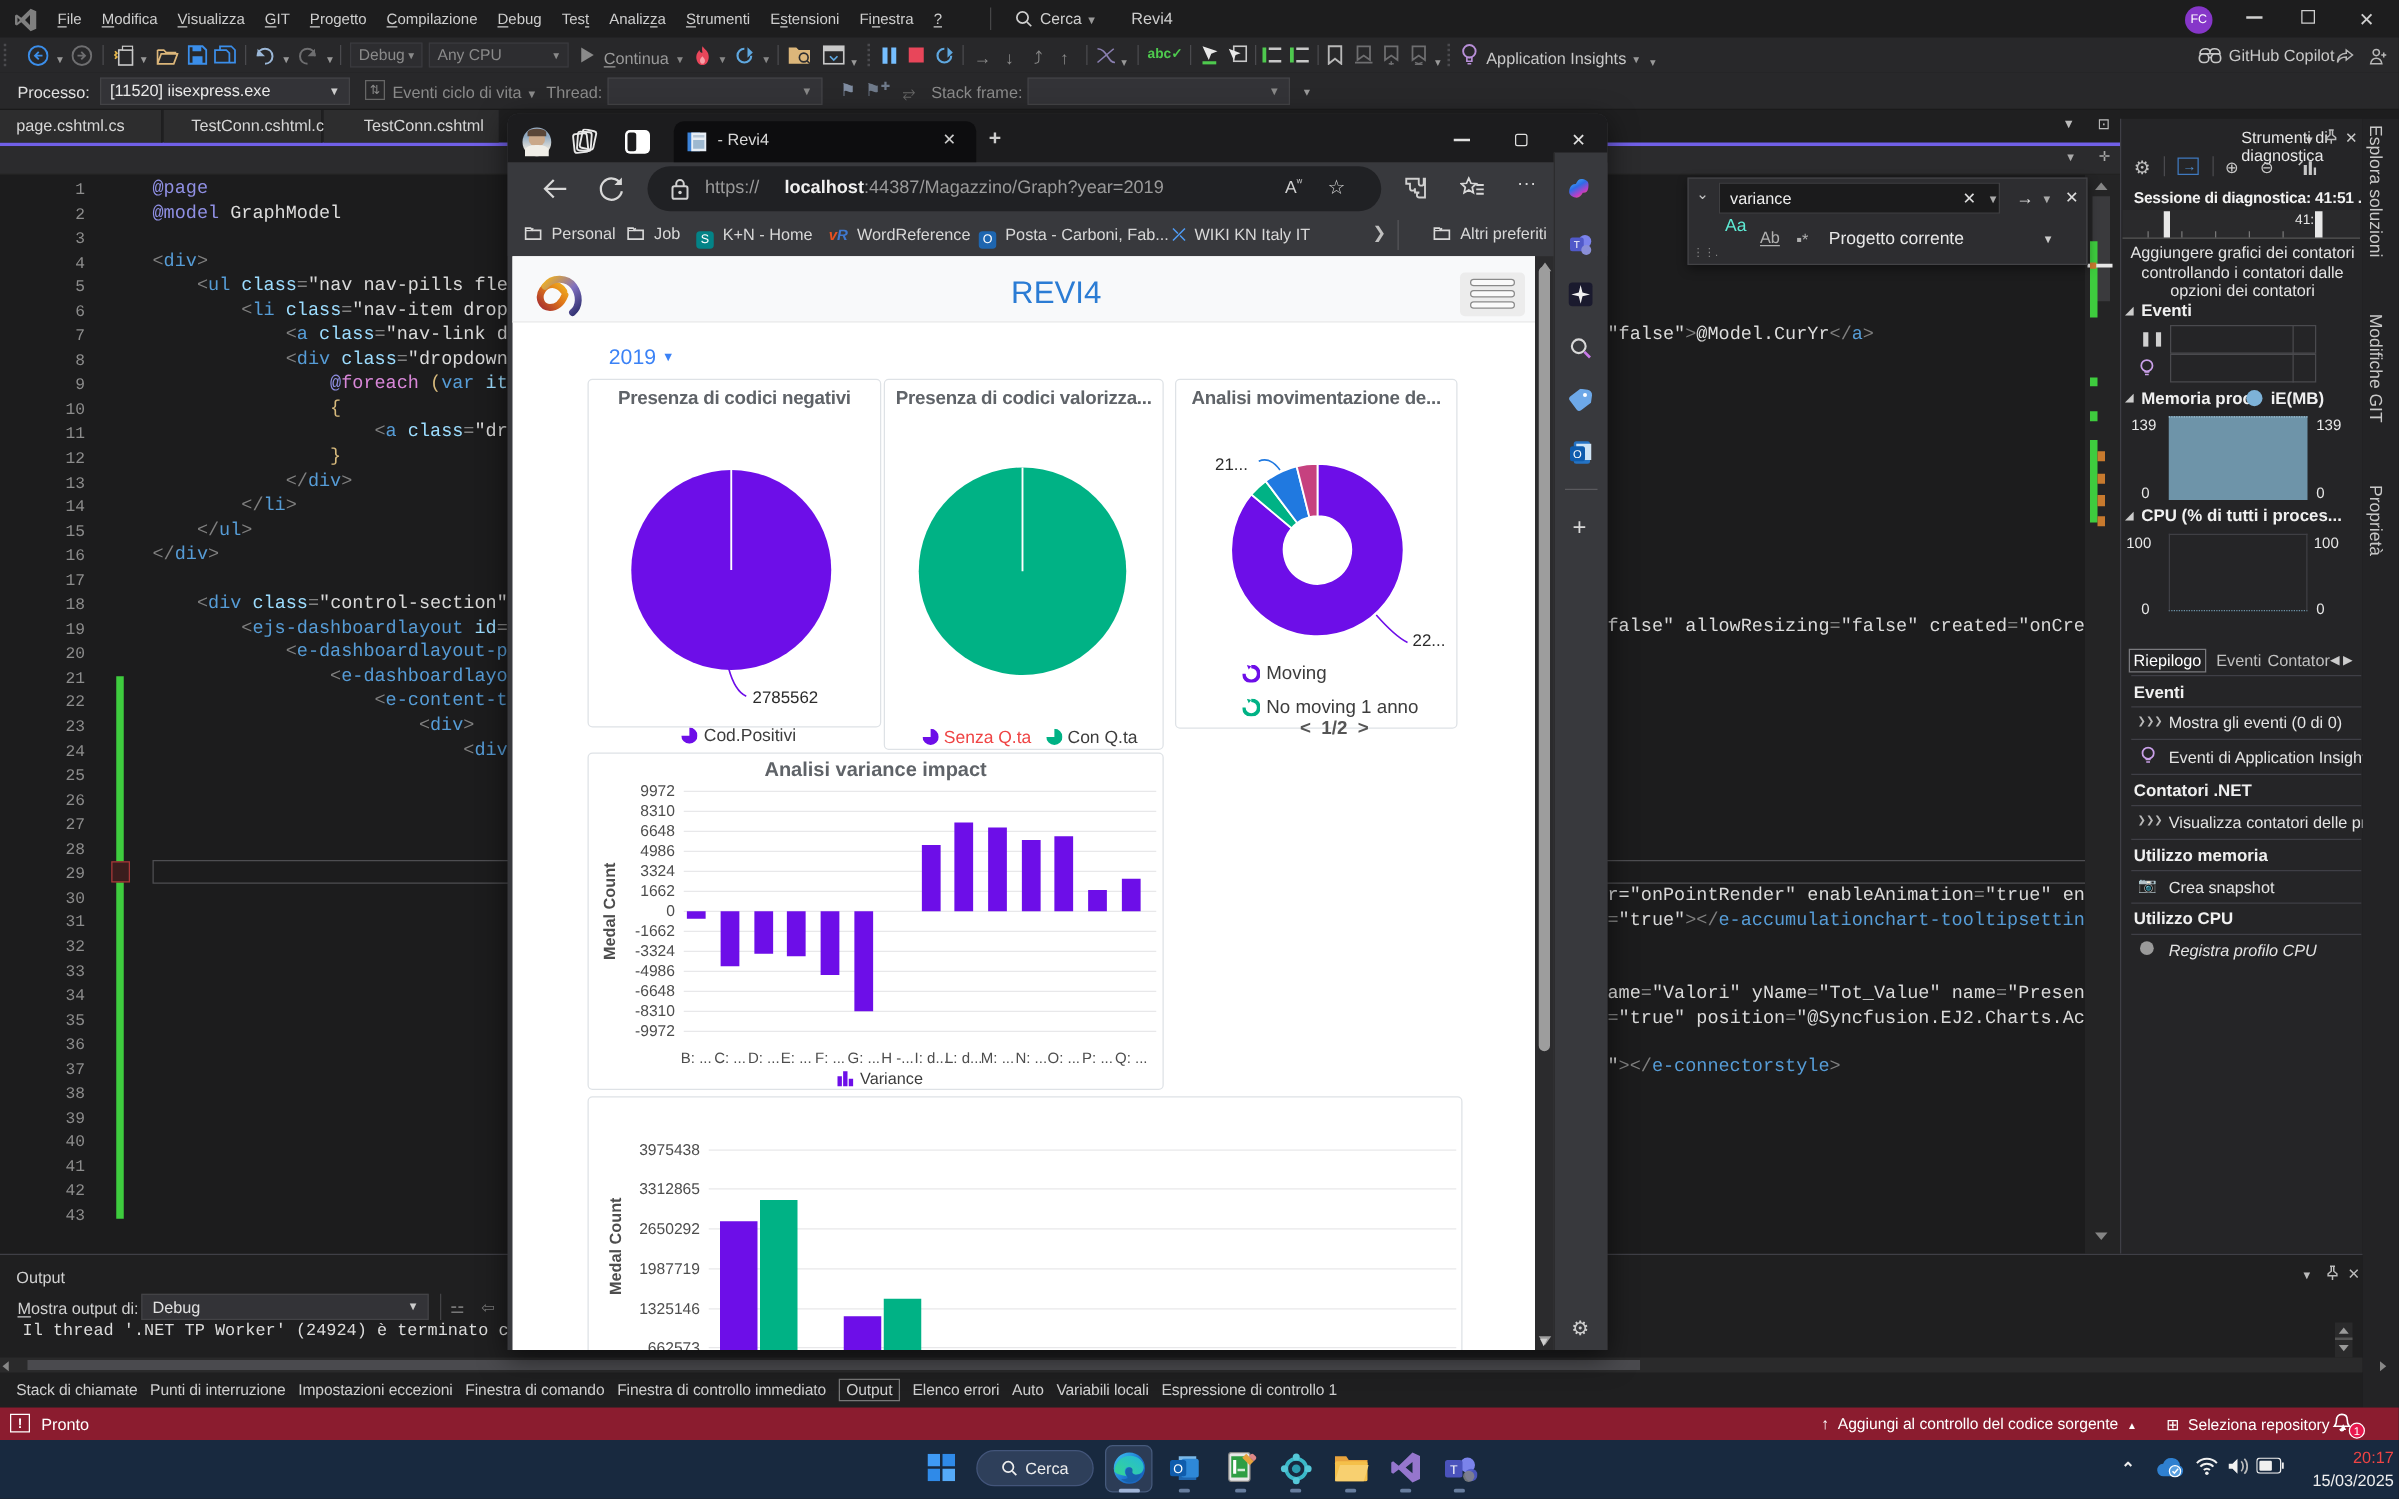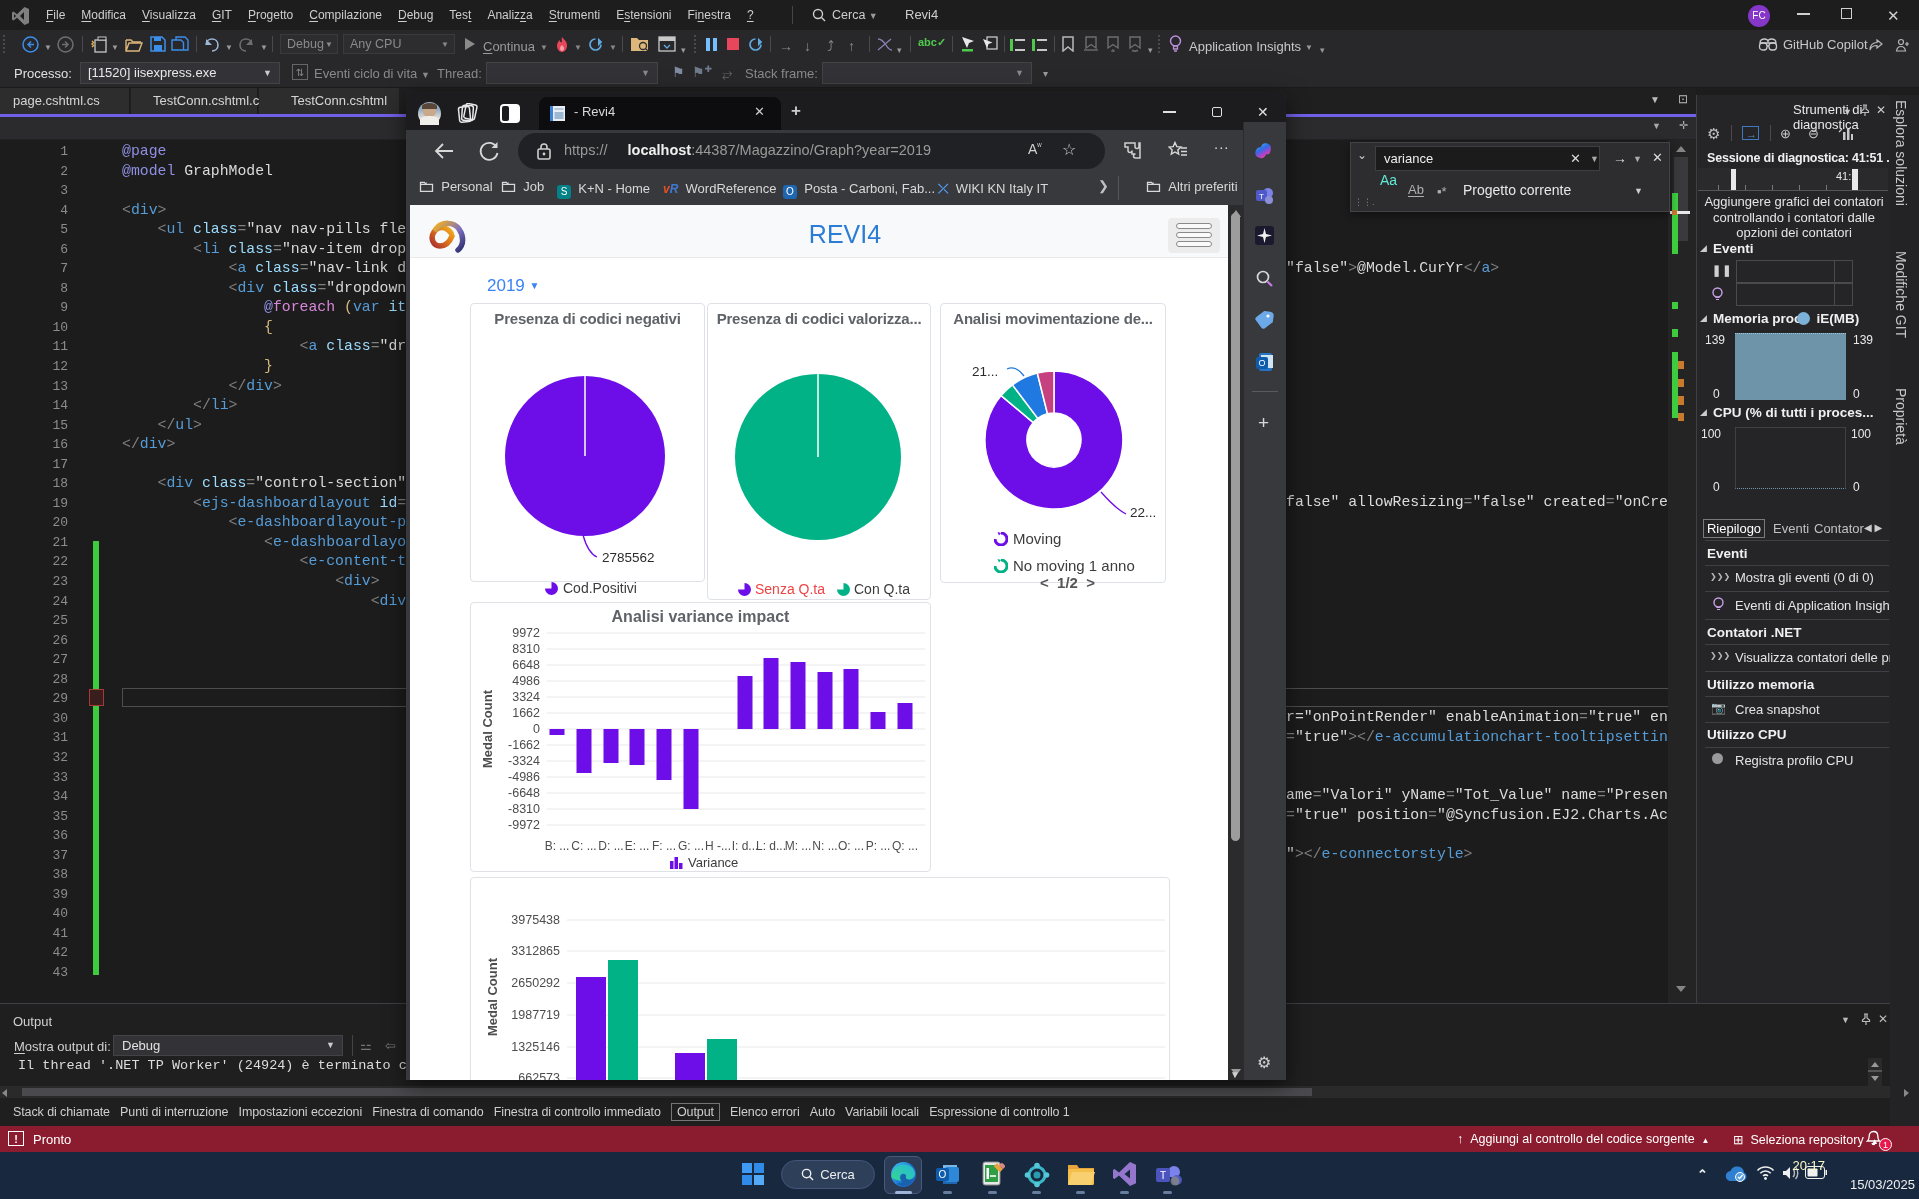--- a/index.html
+++ b/index.html
@@ -410,21 +410,21 @@
 <div class="abs" style="left:1735px;top:650px;color:#e4e4e4;font-size:13px;">Visualizza contatori delle pres</div>
 <div class="abs" style="left:1705px;top:671px;width:184px;height:1px;background:#3f3f46;"></div>
 <div class="abs" style="left:1707px;top:677px;color:#f0f0f0;font-size:13.5px;font-weight:bold;">Utilizzo memoria</div>
 <div class="abs" style="left:1705px;top:696px;width:184px;height:1px;background:#3f3f46;"></div>
 <div class="abs" style="left:1711px;top:701px;color:#b0b0b0;font-size:12px;">📷</div>
 <div class="abs" style="left:1735px;top:702px;color:#e4e4e4;font-size:13px;">Crea snapshot</div>
 <div class="abs" style="left:1705px;top:722px;width:184px;height:1px;background:#3f3f46;"></div>
 <div class="abs" style="left:1707px;top:727px;color:#f0f0f0;font-size:13.5px;font-weight:bold;">Utilizzo CPU</div>
 <div class="abs" style="left:1705px;top:747px;width:184px;height:1px;background:#3f3f46;"></div>
 <div class="abs" style="left:1712px;top:753px;width:11px;height:11px;border-radius:50%;background:#9a9a9a;"></div>
-<div class="abs" style="left:1735px;top:753px;color:#e4e4e4;font-size:13px;">Registra profilo CPU</div>
+<div class="abs" style="left:1735px;top:753px;color:#e4e4e4;font-size:13px;font-style:italic;">Registra profilo CPU</div>
 
 <div class="abs" style="left:1890px;top:95px;width:29px;height:1031px;background:#232325;"></div>
 <div class="abs" style="left:1893px;top:100px;color:#c8c8c8;font-size:14px;writing-mode:vertical-rl;">Esplora soluzioni</div>
 <div class="abs" style="left:1893px;top:251px;color:#c8c8c8;font-size:14px;writing-mode:vertical-rl;">Modifiche GIT</div>
 <div class="abs" style="left:1893px;top:388px;color:#c8c8c8;font-size:14px;writing-mode:vertical-rl;">Proprietà</div>
 
 <div class="abs" style="left:0;top:1003px;width:1890px;height:123px;background:#1f1f20;border-top:1px solid #3f3f46;"></div>
 <div class="abs" style="left:13px;top:1014px;color:#d0d0d0;font-size:13px;">Output</div>
 <div class="abs" style="left:1841px;top:1015px;color:#bbb;font-size:9px;">▼</div>
 <div class="abs" style="left:1860px;top:1012px;"><svg width="12" height="13" viewBox="0 0 12 13">
@@ -545,21 +545,21 @@
   </svg>
 <svg class="abs" style="left:1782px;top:1165px;" width="18" height="16" viewBox="0 0 18 16">
     <path d="M1 6h3l4-4v12l-4-4H1z" fill="#f0f0f0"></path>
     <path d="M11 4c2 2 2 6 0 8M13.5 2c3 3 3 9 0 12" stroke="#bbb" fill="none" stroke-width="1.4"></path>
   </svg>
 <svg class="abs" style="left:1805px;top:1166px;" width="22" height="13" viewBox="0 0 22 13">
     <rect x="0.5" y="0.5" width="19" height="12" rx="2.5" fill="none" stroke="#f0f0f0"></rect>
     <rect x="2.5" y="2.5" width="10" height="8" rx="1" fill="#f0f0f0"></rect>
     <rect x="20.5" y="4" width="1.8" height="5" fill="#f0f0f0"></rect>
   </svg>
-<div class="abs" style="left:1765px;top:1158px;width:60px;color:#fef9c3;font-size:13px;text-align:right;">20:17</div>
+<div class="abs" style="left:1855px;top:1158px;width:60px;color:#ef4444;font-size:13px;text-align:right;">20:17</div>
 <div class="abs" style="left:1825px;top:1177px;width:90px;color:#eee;font-size:13px;text-align:right;">15/03/2025</div>
 
 <div class="abs" style="left:406px;top:91px;width:880px;height:989px;background:#38393d;border-radius:8px 8px 0 0;box-shadow:0 6px 22px rgba(0,0,0,.55);overflow:hidden;">
 
   <div class="abs" style="left:0;top:0;width:880px;height:39px;background:#1c1c1e;"></div>
   <div class="abs" style="left:12px;top:11px;width:23px;height:23px;border-radius:50%;background:linear-gradient(180deg,#9ab0c8 0%,#8fa8c0 30%,#e8e4dc 75%);overflow:hidden;"></div>
   <div class="abs" style="left:17px;top:14px;width:13px;height:12px;border-radius:50% 50% 45% 45%;background:#caa88a;"></div>
   <div class="abs" style="left:16px;top:12px;width:15px;height:6px;border-radius:50% 50% 0 0;background:#5a4638;"></div>
   <div class="abs" style="left:14px;top:25px;width:19px;height:9px;border-radius:45% 45% 0 0;background:#f0eee8;"></div>
   <svg class="abs" style="left:51px;top:12px" width="23" height="21" viewBox="0 0 23 21">

